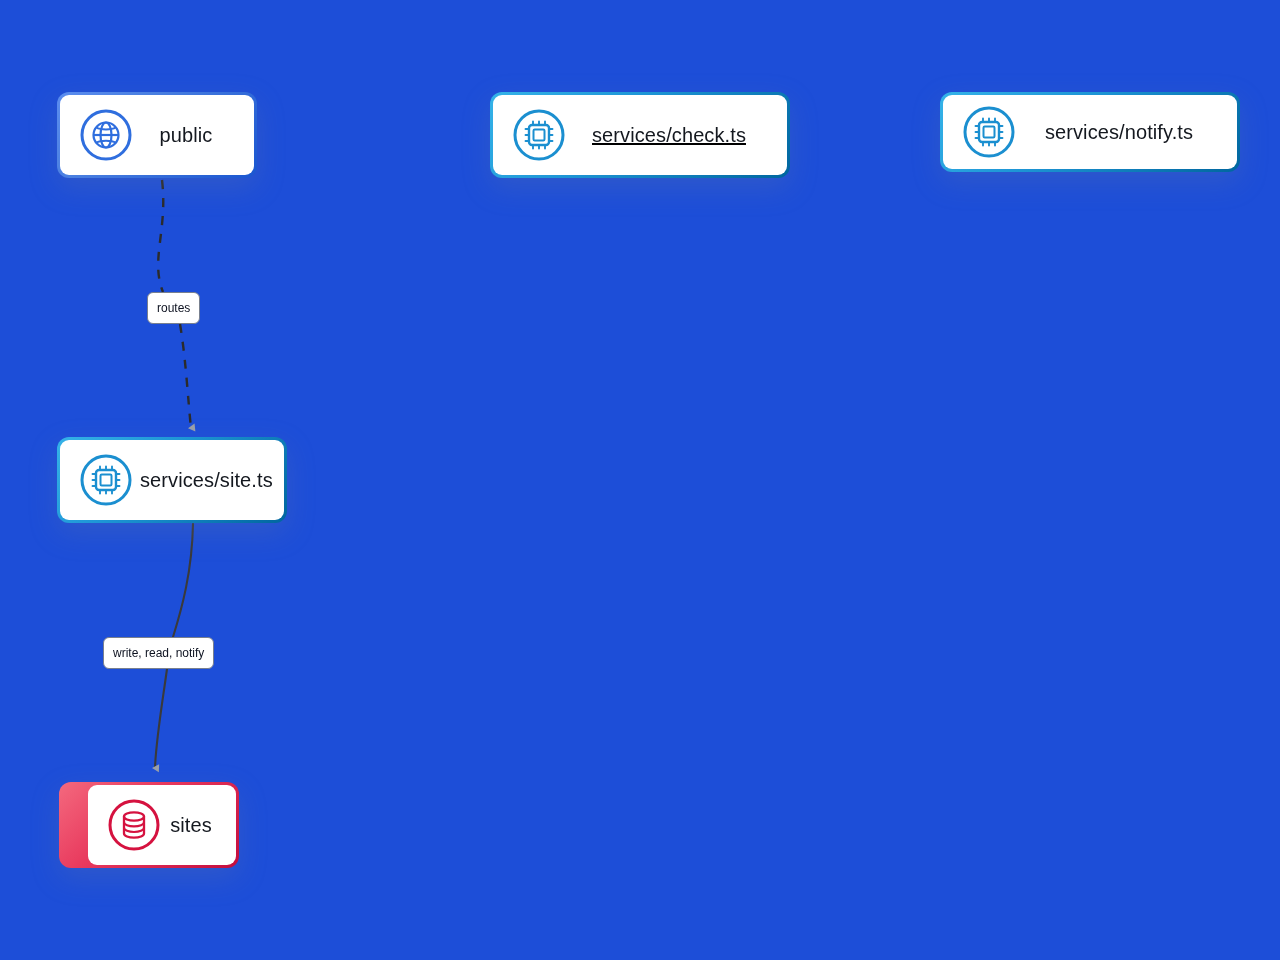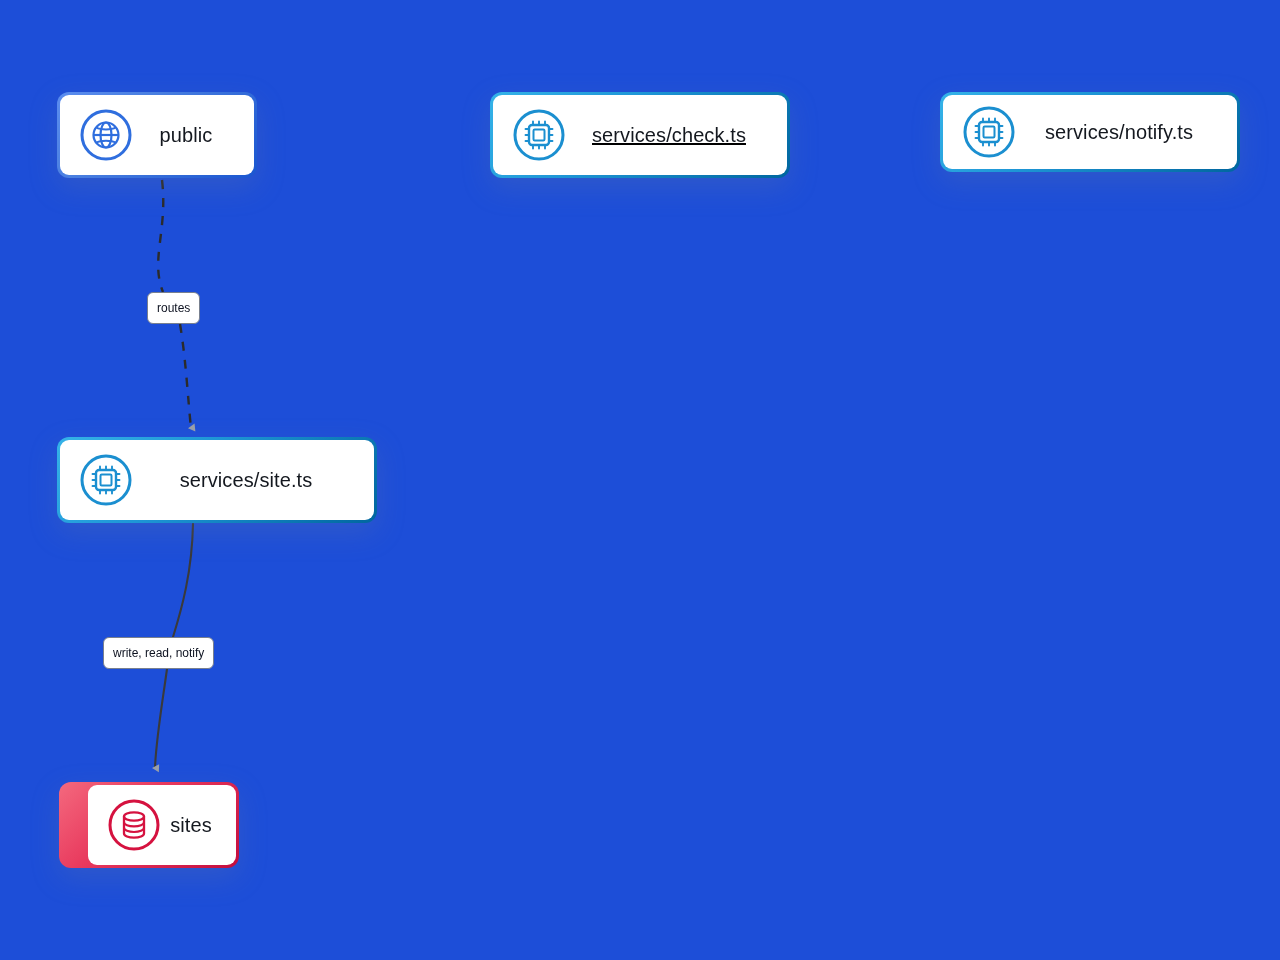--- a/index.html
+++ b/index.html
@@ -58,21 +58,21 @@
 
   
   .border-blue   { background: linear-gradient(135deg, #5b8def 0%, #4a7fe0 35%, #1a56d0 100%); }
   .border-cyan   { background: linear-gradient(135deg, #35b3e8 0%, #1e96d6 40%, #00669f 100%); }
   .border-crimson{ background: linear-gradient(135deg, #f4697e 0%, #e8395d 40%, #c30d3e 100%); }
 
   
   #node-public        { left: 57px;  top: 92px;  width: 200px; height: 86px; }
   #node-check         { left: 490px; top: 92px;  width: 300px; height: 86px; text-decoration: underline; }
   #node-notify        { left: 940px; top: 92px;  width: 300px; height: 80px; }
-  #node-site          { left: 57px;  top: 437px; width: 320px; height: 86px; }
+  #node-site          { left: 57px;  top: 437px; width: 230px; height: 86px; }
   #node-sites         { left: 59px;  top: 782px; width: 180px; height: 86px; padding-left: 29px; }
 
   
   .edge-label {
     position: absolute;
     box-sizing: border-box;
     background: #ffffff;
     border: 1.4px solid #78808f;
     border-radius: 6px;
     font-size: 12px;

